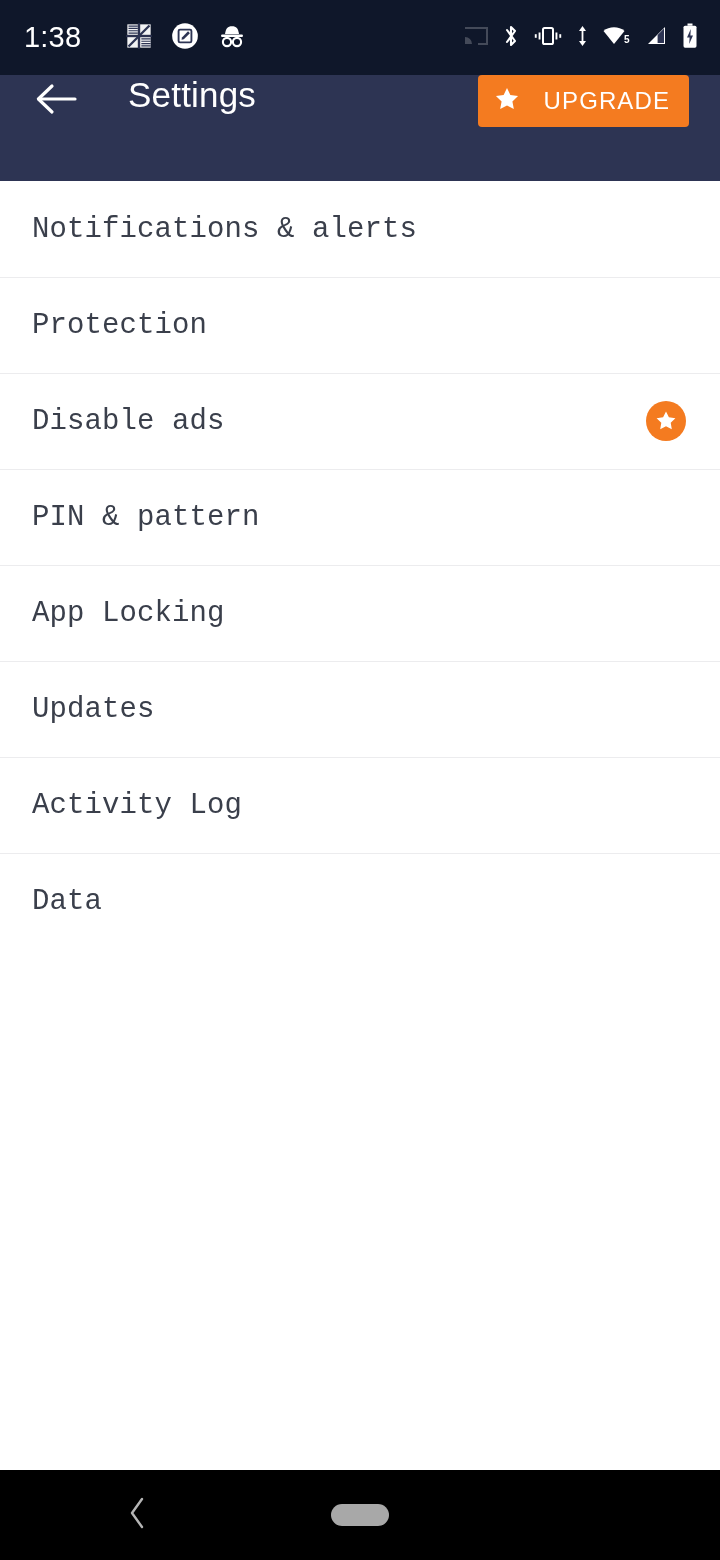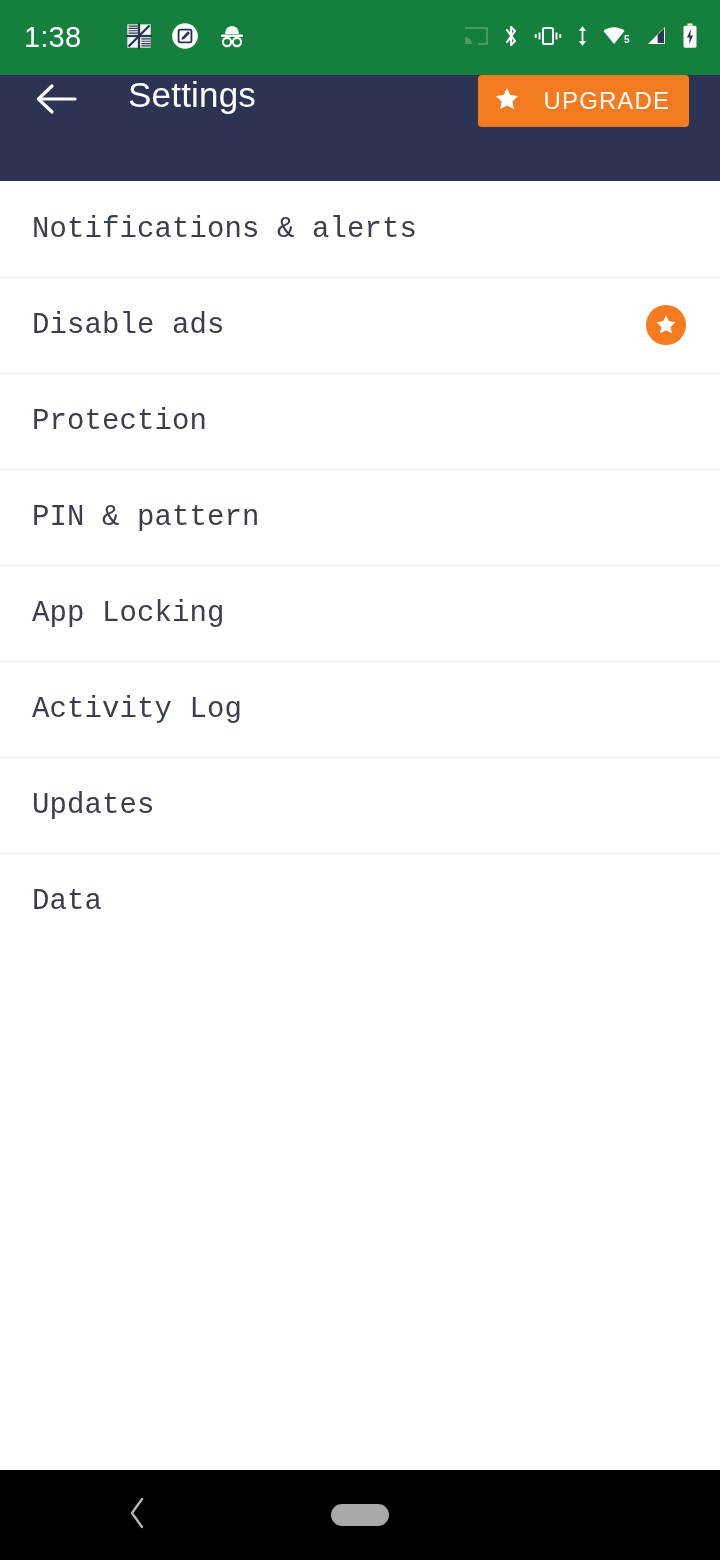--- a/index.html
+++ b/index.html
@@ -7,21 +7,21 @@
     width:720px; height:1560px;
     background:#ffffff;
     font-family:"Liberation Sans", sans-serif;
     overflow:hidden;
   }
   #phone { position:relative; width:720px; height:1560px; background:#ffffff; }
 
   
   .statusbar {
     position:absolute; top:0; left:0; width:720px; height:75px;
-    background:#15803d;
+    background:#0f172a;
     display:flex; align-items:center;
     padding:0 22px 0 24px;
     color:#ffffff;
     gap:22px;
   }
   .clock { font-size:29px; font-weight:400; letter-spacing:0.2px; line-height:1; }
   .sb-left-icons { display:flex; align-items:center; gap:18px; margin-left:22px; }
   .sb-spacer { flex:1; }
   .sb-right-icons { display:flex; align-items:center; gap:13px; }
   .sb-icon { display:block; }
@@ -243,48 +243,48 @@
   </div>
   <div class="appbar-shadow"></div>
 
   <div class="list">
 
     <div class="row">
       <span class="row-label">Notifications &amp; alerts</span>
     </div>
 
     <div class="row">
+      <span class="row-label">Protection</span>
+    </div>
+
+    <div class="row">
       <span class="row-label">Disable ads</span>
       <span class="row-spacer"></span>
       <span class="premium-badge">
         <svg width="24" height="24" viewBox="0 0 24 24">
           <path d="M12 2.4 L14.9 8.3 L21.4 9.2 L16.7 13.8 L17.8 20.3 L12 17.2 L6.2 20.3 L7.3 13.8 L2.6 9.2 L9.1 8.3 Z" fill="#ffffff"></path>
         </svg>
       </span>
     </div>
 
     <div class="row">
-      <span class="row-label">Protection</span>
-    </div>
-
-    <div class="row">
       <span class="row-label">PIN &amp; pattern</span>
     </div>
 
     <div class="row">
       <span class="row-label">App Locking</span>
     </div>
 
 
     <div class="row">
+      <span class="row-label">Updates</span>
+    </div>
+
+    <div class="row">
       <span class="row-label">Activity Log</span>
-    </div>
-
-    <div class="row">
-      <span class="row-label">Updates</span>
     </div>
 
 
     <div class="row">
       <span class="row-label">Data</span>
     </div>
 
   </div>
 
   <div class="navbar">

